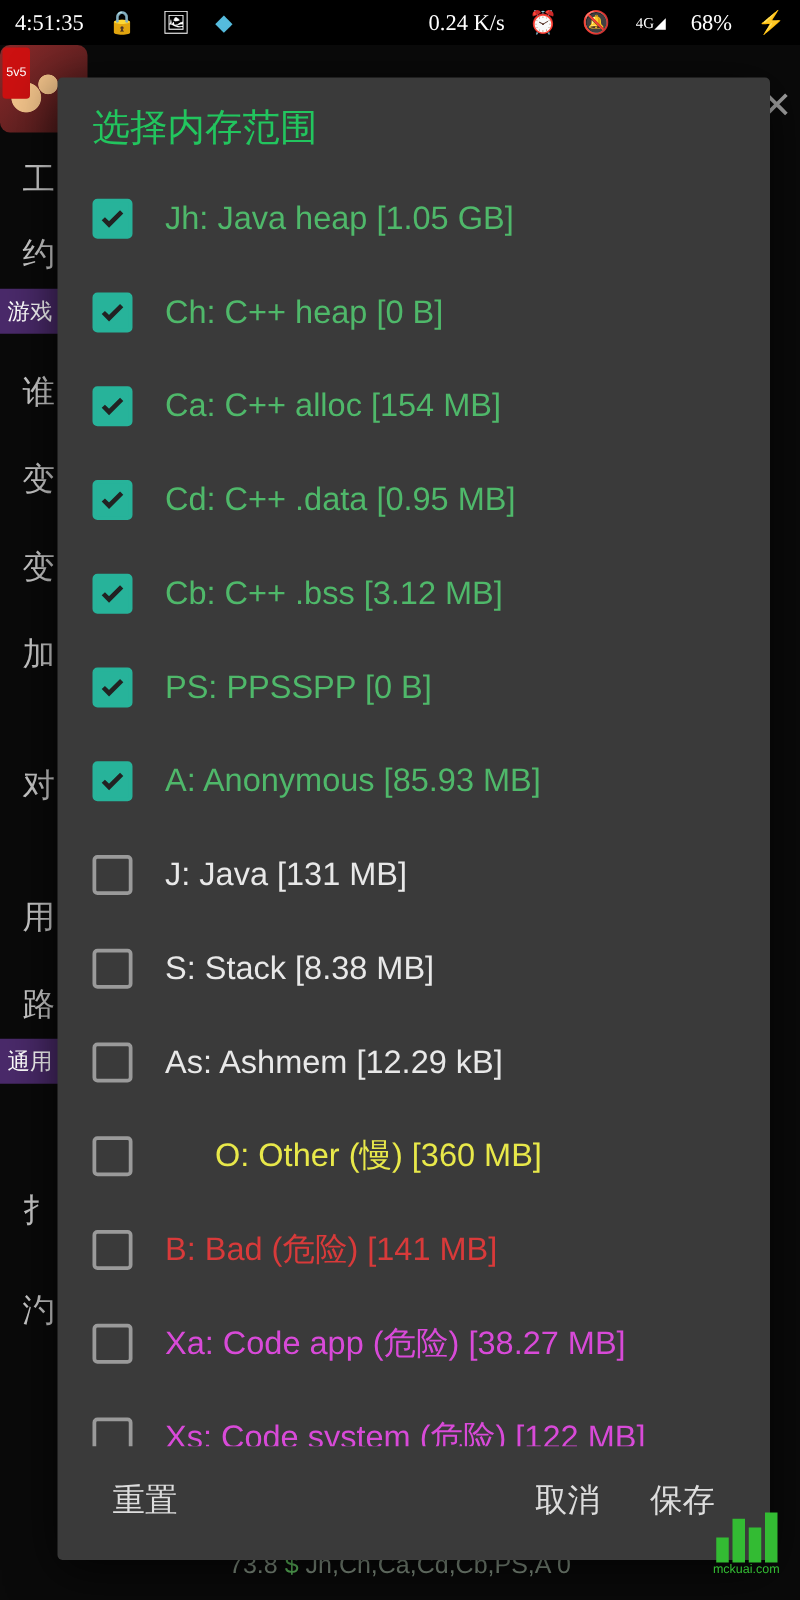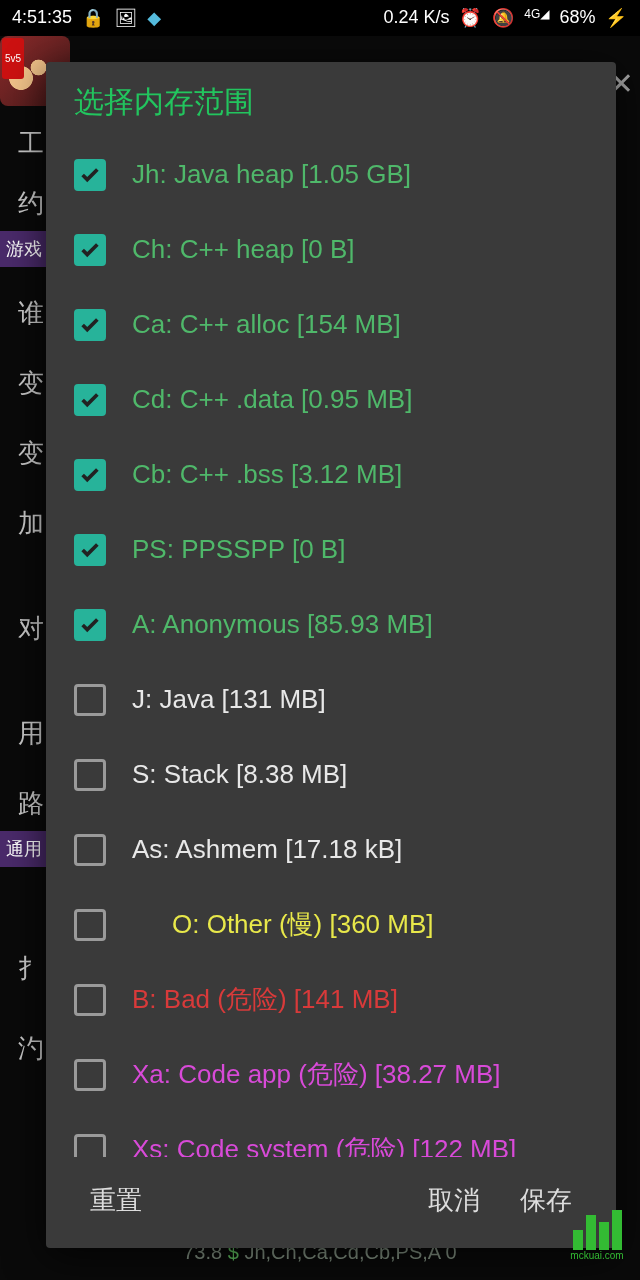--- a/index.html
+++ b/index.html
@@ -19,22 +19,23 @@
     color: #fff;
     display: flex;
     align-items: center;
     justify-content: space-between;
     padding: 0 12px;
     font-size: 18px;
     z-index: 5;
   }
   .statusbar .left, .statusbar .right {
     display: flex;
-    align-items: flex-start;
-    gap: 10px;
+    align-items: center;
+    gap: 20px;
+    font-family: Liberation Serif, serif;
   }
   .bgapp {
     position: absolute;
     top: 36px; left: 0; right: 0; bottom: 0;
     background: #0a0a0a;
     color: #ccc;
     font-size: 26px;
     padding-left: 18px;
   }
   .bgapp .app-icon {
@@ -276,21 +277,21 @@
       <div class="item">
         <div class="checkbox"></div>
         <span class="item-label c-white">J: Java [131 MB]</span>
       </div>
       <div class="item">
         <div class="checkbox"></div>
         <span class="item-label c-white">S: Stack [8.38 MB]</span>
       </div>
       <div class="item">
         <div class="checkbox"></div>
-        <span class="item-label c-white">As: Ashmem [17.18 kB]</span>
+        <span class="item-label c-white">As: Ashmem [12.29 kB]</span>
       </div>
       <div class="item">
         <div class="checkbox"></div>
         <span class="item-label c-yellow">O: Other (慢) [360 MB]</span>
       </div>
       <div class="item">
         <div class="checkbox"></div>
         <span class="item-label c-red">B: Bad (危险) [141 MB]</span>
       </div>
       <div class="item">

